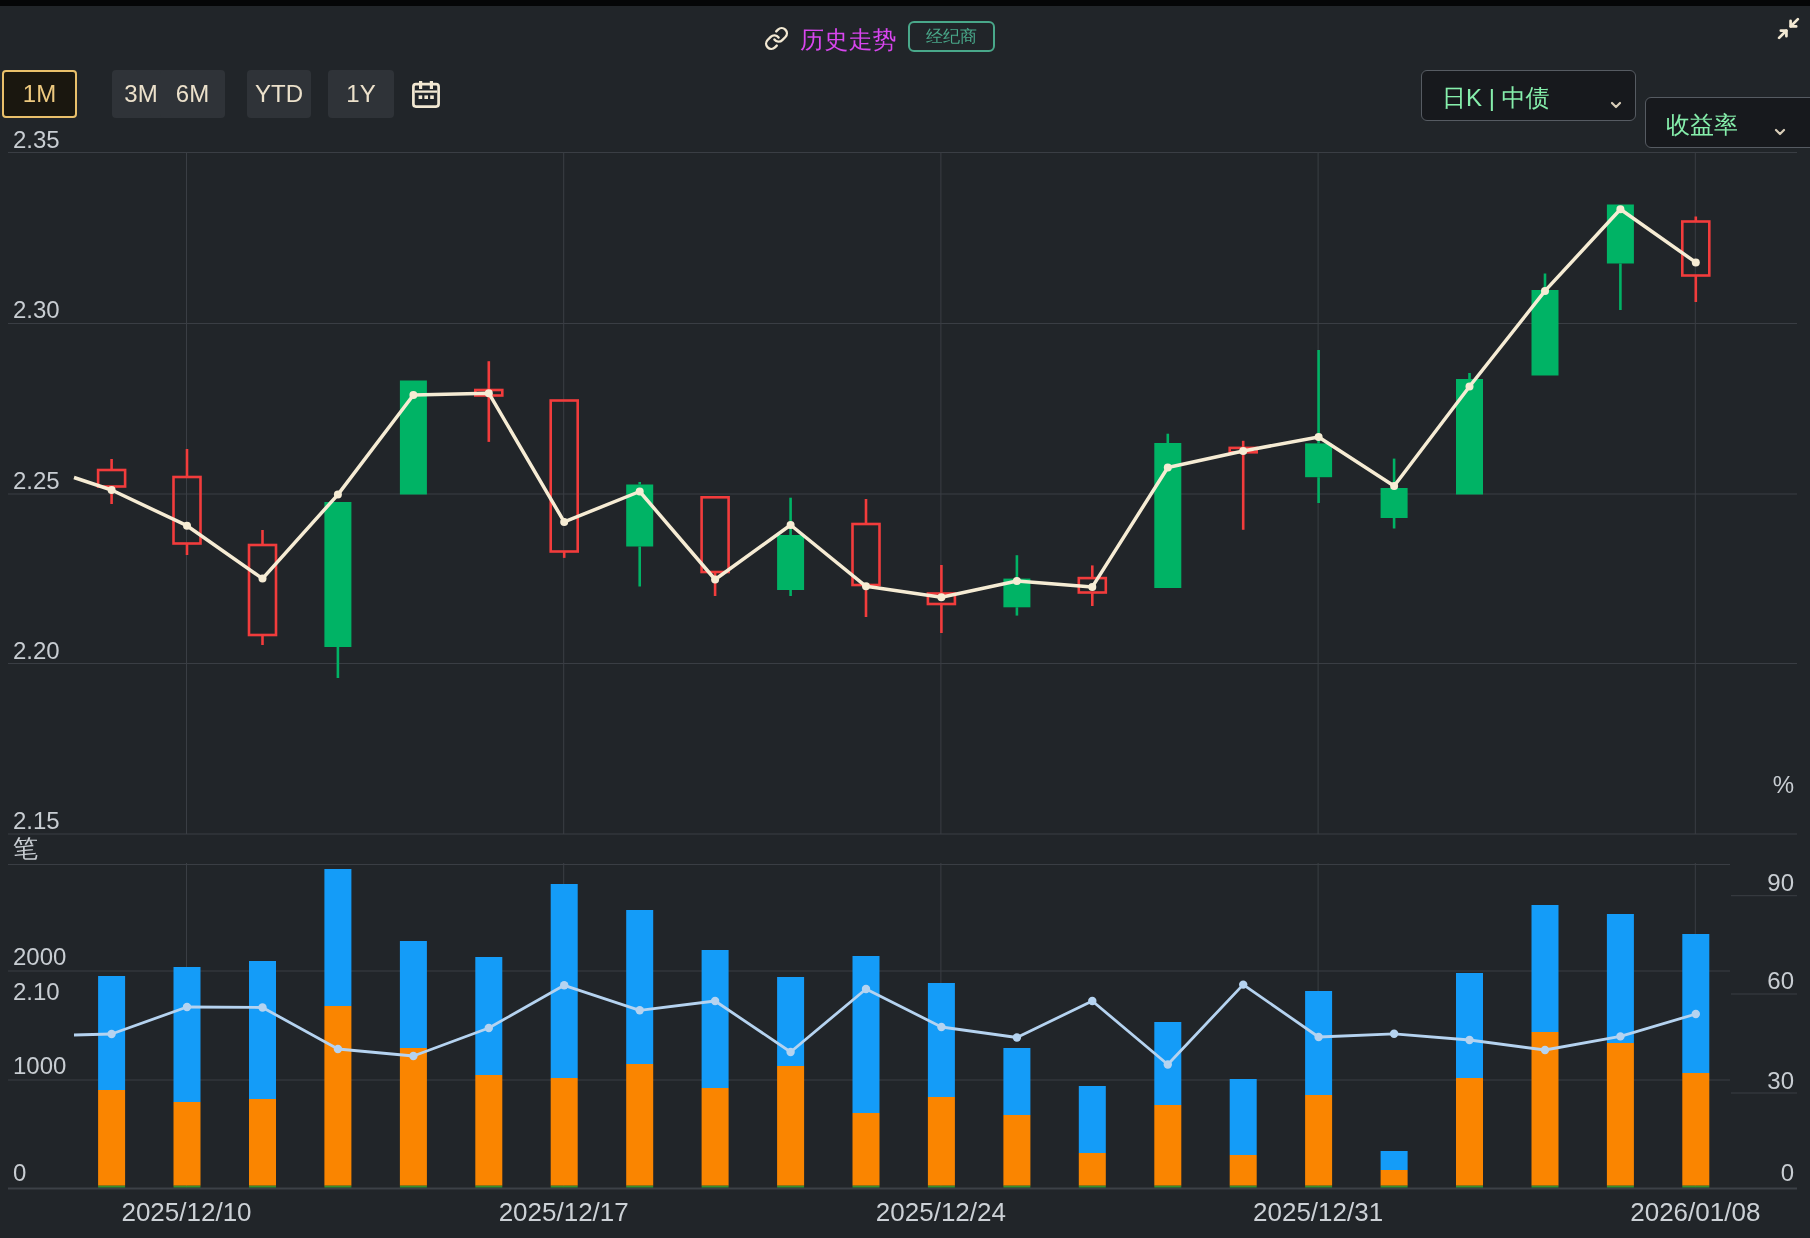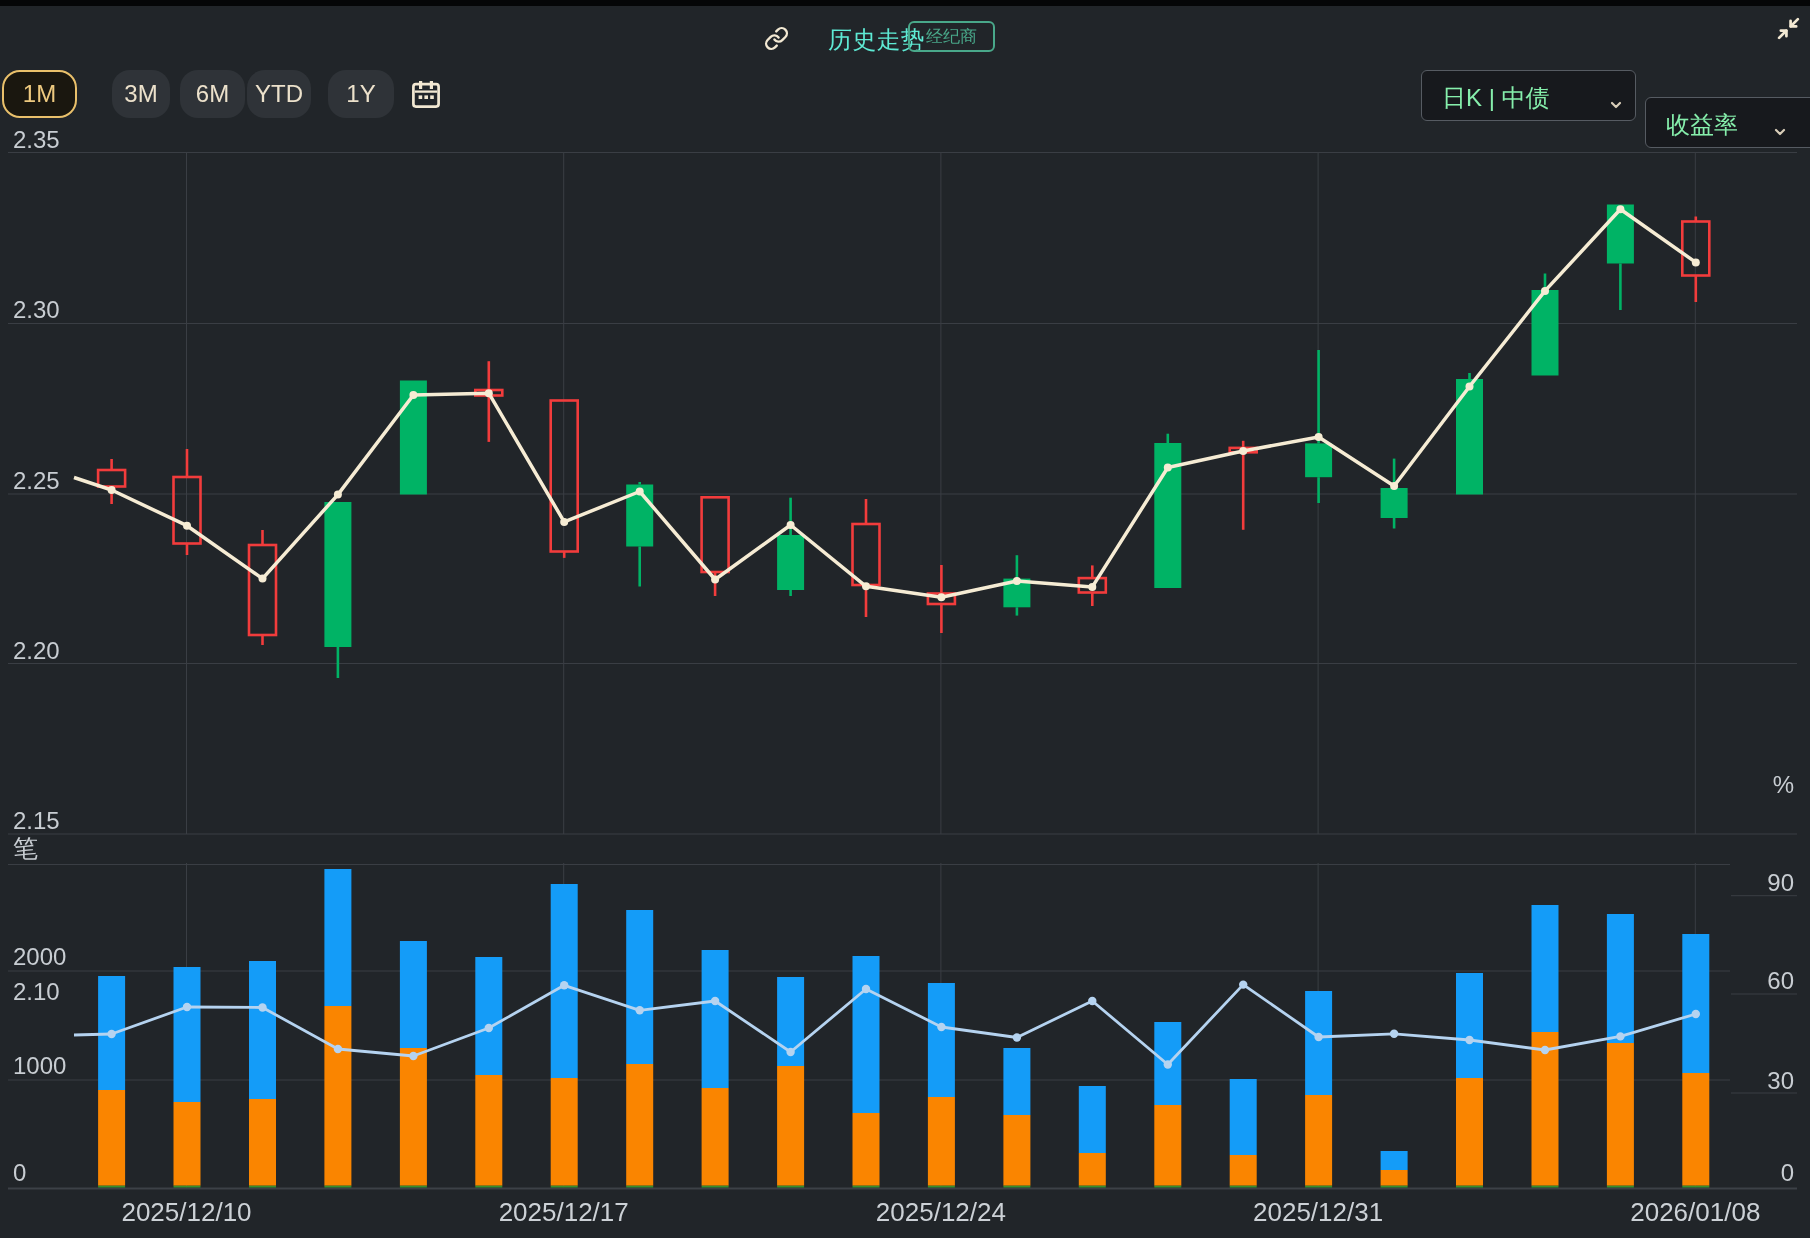--- a/index.html
+++ b/index.html
@@ -1,24 +1,24 @@
 <!DOCTYPE html>
 <html><head><meta charset="utf-8">
 <style>
 * { margin:0; padding:0; box-sizing:border-box; }
 html,body { width:1810px; height:1238px; background:#212529; overflow:hidden;
   font-family:"Liberation Sans", sans-serif; }
 .abs { position:absolute; }
 .topstrip { left:0; top:0; width:1810px; height:6px; background:#050607; }
-.title { left:800px; top:24px; font-size:24px; color:#5eead4; letter-spacing:0.2px;margin-left:28px; }
+.title { left:800px; top:24px; font-size:24px; color:#d946ef; letter-spacing:0.2px; }
 .linkic { left:764px; top:26px; }
 .tag { left:908px; top:21px; width:87px; height:31px; border:2px solid #49a88a; border-radius:6px;
   color:#49a88a; font-size:17px; line-height:27px; text-align:center; }
 .collic { left:1776px; top:16px; }
-.btn { top:70px; height:48px; background:#2f3338; border-radius:18px; color:#ece1cb;
+.btn { top:70px; height:48px; background:#2f3338; border-radius:4px; color:#ece1cb;
   font-size:24px; text-align:center; line-height:48px; position:absolute; }
 .btn.sel { background:#1a170f; border:2px solid #e9c06b; color:#edc97f; line-height:44px; }
 .calic { left:412px; top:80px; }
 .dd { top:70px; height:51px; background:#17191d; border:1px solid #565b62; border-radius:6px;
   color:#86efac; font-size:24px; position:absolute; }
 .dd .t { position:absolute; left:20px; top:11px; white-space:nowrap; }
 .dd .c { position:absolute; top:19px; }
 </style></head>
 <body>
 <svg width="1810" height="1238" viewBox="0 0 1810 1238" font-family="Liberation Sans, sans-serif">
@@ -242,21 +242,21 @@
 <div class="abs title">历史走势</div>
 <div class="abs tag">经纪商</div>
 <div class="abs collic"><svg width="25" height="25" viewBox="0 0 24 24" fill="none" stroke="#f3e9d3" stroke-width="2.6" stroke-linecap="round" stroke-linejoin="round">
       <path d="M21 3 L14.2 9.8"></path>
       <path d="M14 4.6 V10 H19.4"></path>
       <path d="M3 21 L9.8 14.2"></path>
       <path d="M10 19.4 V14 H4.6"></path>
     </svg></div>
 <div class="btn sel" style="left:2px;width:75px;">1M</div>
 <div class="btn" style="left:92px;width:58px;margin-left:20px;">3M</div>
-<div class="btn" style="left:180px;width:65px;">6M</div>
+<div class="btn" style="left:160px;width:65px;">6M</div>
 <div class="btn" style="left:247px;width:64px;">YTD</div>
 <div class="btn" style="left:328px;width:66px;">1Y</div>
 <div class="abs calic"><svg width="28" height="28" viewBox="0 0 28 28" fill="none" stroke="#f2e8d2">
       <rect x="1.4" y="4.2" width="25.2" height="22.4" rx="2.5" stroke-width="2.7"></rect>
       <path d="M8.6 1 V9" stroke-width="3.2"></path>
       <path d="M19.4 1 V9" stroke-width="3.2"></path>
       <path d="M2.8 11.6 H25.2" stroke-width="2.3"></path>
       <rect x="6.6" y="15.4" width="3.6" height="3.6" fill="#f2e8d2" stroke="none"></rect>
       <rect x="12.4" y="15.4" width="3.6" height="3.6" fill="#f2e8d2" stroke="none"></rect>
       <rect x="18.2" y="15.4" width="3.6" height="3.6" fill="#f2e8d2" stroke="none"></rect>

